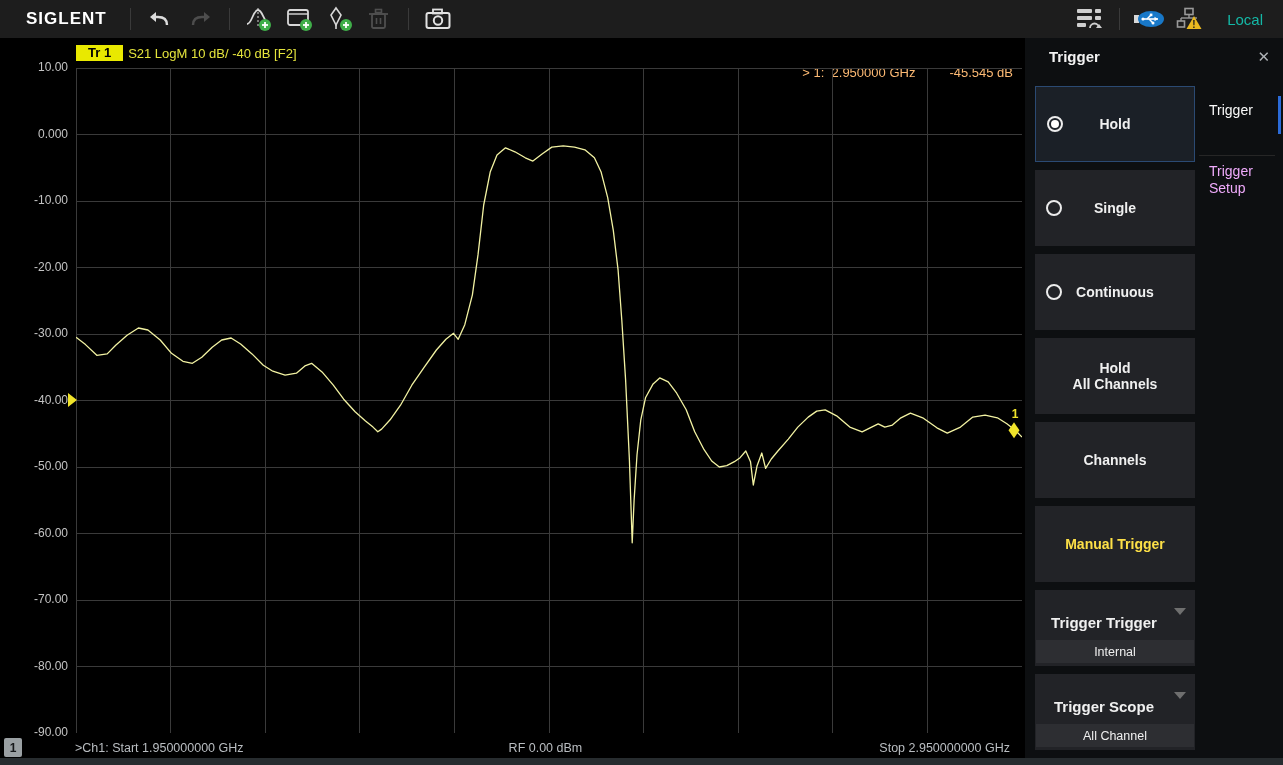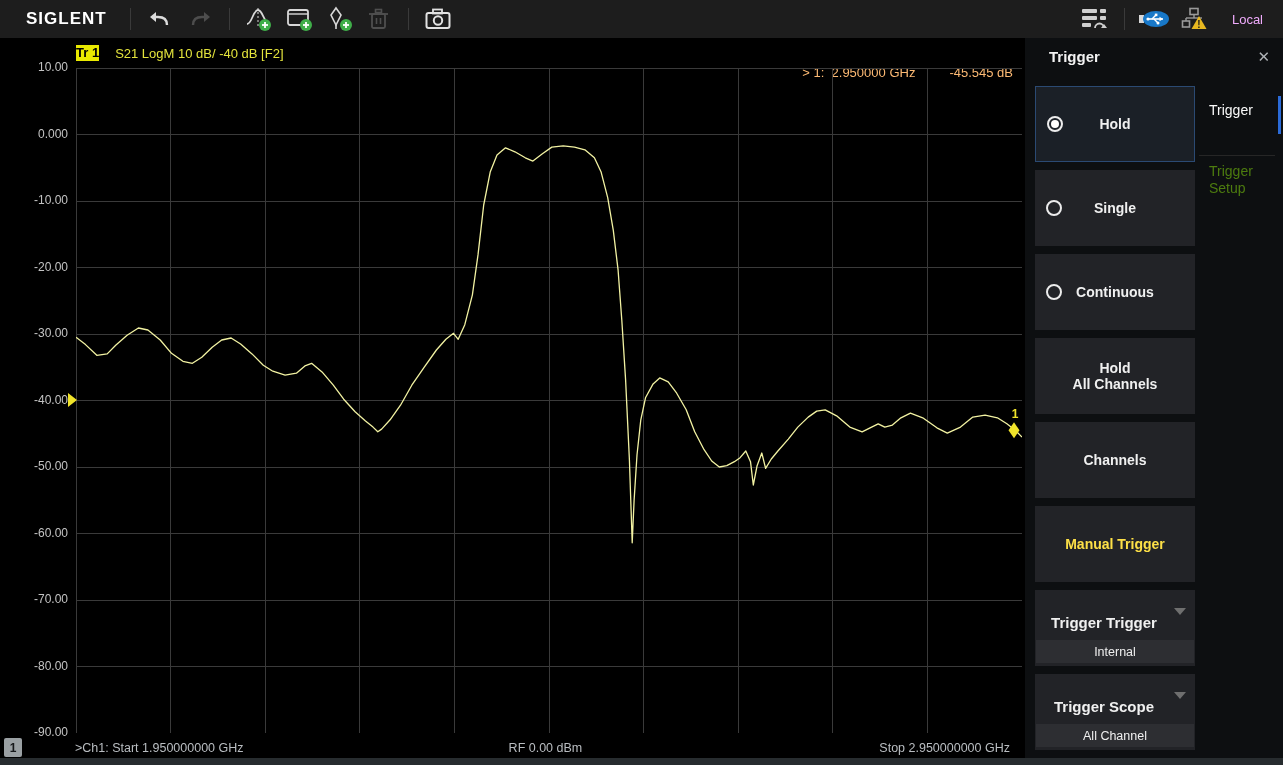--- a/index.html
+++ b/index.html
@@ -7,25 +7,25 @@
        font-family:"Liberation Sans","DejaVu Sans",sans-serif;color:#e8e8e8;
        -webkit-font-smoothing:antialiased;}
   
   .toolbar{position:absolute;left:0;top:0;width:1283px;height:38px;background:#1d1d1d;
            display:flex;align-items:center;padding:0 10px;box-sizing:border-box;}
   .brand{font-size:17px;font-weight:bold;letter-spacing:1px;color:#fff;margin:0 14px 0 16px;}
   .tsep{width:1px;height:22px;background:#3a3a3a;margin:0 9px;}
   .tbtn{width:32px;height:30px;display:flex;align-items:center;justify-content:center;margin:0 4px;}
   .tbtn svg{display:block;}
   .right-group{margin-left:auto;display:flex;align-items:center;}
-  .local-label{font-size:13px;color:#f0abfc;margin:0 10px 0 18px;}
+  .local-label{font-size:15px;color:#14b8a6;margin:0 10px 0 18px;}
   
   .plot-region{position:absolute;left:0;top:38px;width:1025px;height:727px;background:#000;}
   .trace-header{position:absolute;left:76px;top:7px;font-size:13px;display:flex;align-items:center;}
-  .tr-badge{background:#e9e900;color:#000;padding:0 0;font-weight:bold;margin-right:16px;line-height:16px;}
+  .tr-badge{background:#e9e900;color:#000;padding:0 12px;font-weight:bold;margin-right:5px;line-height:16px;}
   .tr-label{color:#e4e43c;}
   .marker-readout{position:absolute;top:27px;right:12px;display:flex;gap:34px;font-size:13px;color:#fdba74;}
   .ytick{position:absolute;width:64px;text-align:right;font-size:12px;color:#c3c3c3;}
   .chart-wrap{position:absolute;left:76px;top:30px;width:946px;height:665px;}
   .ref-triangle{position:absolute;left:68px;top:355px;width:0;height:0;
                 border-top:7px solid transparent;border-bottom:7px solid transparent;
                 border-left:9px solid #f0e32a;}
   .status-bar{position:absolute;left:0;top:699px;width:1025px;height:22px;display:flex;
               align-items:center;font-size:12.5px;color:#b9bdc1;}
   .ch-badge{position:absolute;left:4px;top:1px;width:18px;height:19px;background:#9aa0a3;color:#16181a;
@@ -45,21 +45,21 @@
   .radio{position:absolute;left:11px;top:50%;transform:translateY(-50%);width:12px;height:12px;
          border:2px solid #ececec;border-radius:50%;}
   .radio.on::after{content:"";position:absolute;left:2px;top:2px;right:2px;bottom:2px;background:#fff;border-radius:50%;}
   .pbtn.dd .pbtn-label{top:24px;transform:none;left:6px;right:28px;font-size:15px;}
   .dd-arrow{position:absolute;right:9px;top:18px;width:0;height:0;
             border-left:6px solid transparent;border-right:6px solid transparent;border-top:7px solid #6f6f6f;}
   .pbtn-value{position:absolute;left:1px;right:1px;top:50px;height:23px;background:#2d2e32;color:#efefef;
               font-size:12.5px;display:flex;align-items:center;justify-content:center;}
   .tabstrip{position:absolute;left:170px;top:0;width:88px;height:727px;}
   .tab{position:absolute;left:0;width:88px;box-sizing:border-box;padding-left:14px;font-size:14px;
-       color:#4d7c0f;line-height:1.2;}
+       color:#f0abfc;line-height:1.2;}
   .tab.active{color:#fafafa;}
   .tab-bar{position:absolute;right:2px;top:-6px;width:3px;height:38px;background:#2b6bd8;}
   .tab-divider{position:absolute;left:4px;top:117px;width:76px;height:1px;background:#262626;}
   .bottom-strip{position:absolute;left:0;bottom:0;width:1283px;height:7px;background:#272c2f;}
 </style>
 </head>
 <body>
 
 <div class="toolbar">
   <span class="brand">SIGLENT</span>

